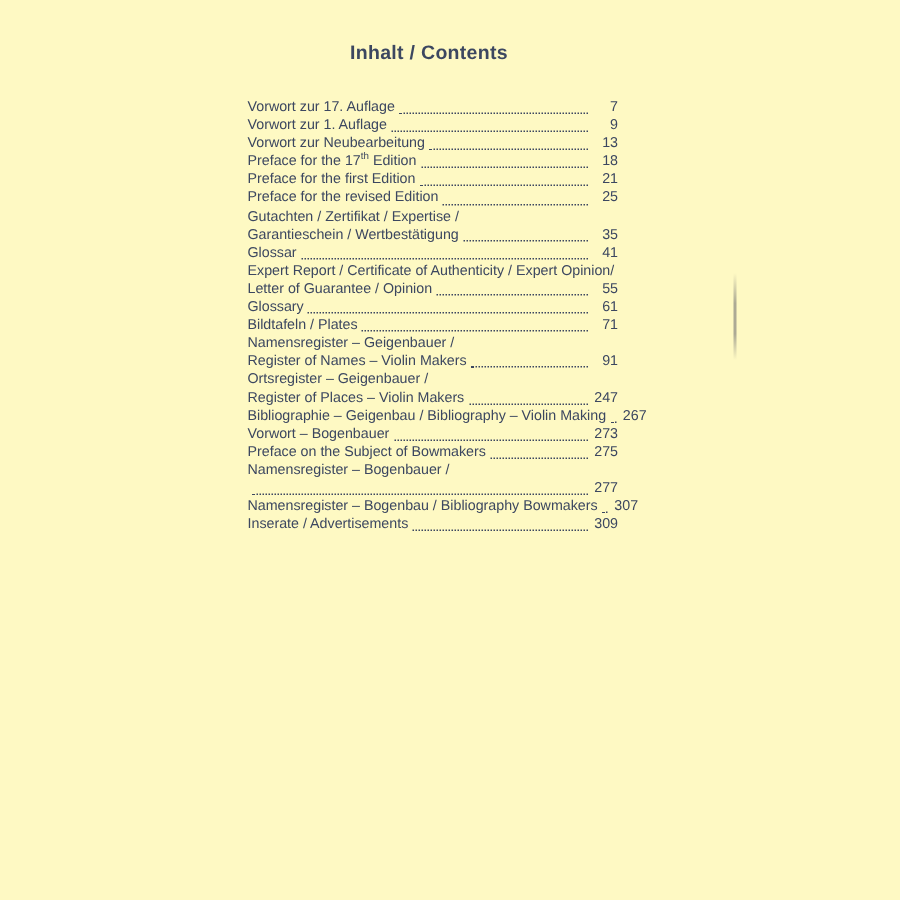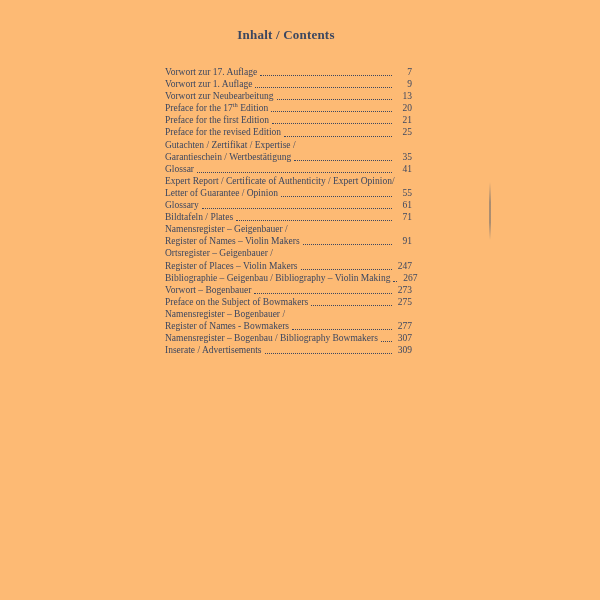--- a/index.html
+++ b/index.html
@@ -5,22 +5,21 @@
   html,body{margin:0;padding:0;}
   body{
     width:600px;height:600px;
     background:#ffffff;
     font-family:"Liberation Sans", sans-serif;
     position:relative;
     overflow:hidden;
   }
   .book-page{
     position:absolute; inset:0;
-    background:#fdba74;
-    font-family:Liberation Serif, serif;
+    background:#fef9c3;
   }
   .title{
     position:absolute;
     top:27px; left:160px; width:252px;
     text-align:center;
     font-weight:bold;
     font-size:13px;
     letter-spacing:.2px;
     color:var(--ink,#2e3850);
   }
@@ -76,21 +75,21 @@
         <span class="pagenum">9</span>
       </div>
       <div class="row">
         <span class="label">Vorwort zur Neubearbeitung</span>
         <span class="leader"></span>
         <span class="pagenum">13</span>
       </div>
       <div class="row">
         <span class="label">Preface for the 17<sup>th</sup> Edition</span>
         <span class="leader"></span>
-        <span class="pagenum">20</span>
+        <span class="pagenum">18</span>
       </div>
       <div class="row">
         <span class="label">Preface for the first Edition</span>
         <span class="leader"></span>
         <span class="pagenum">21</span>
       </div>
       <div class="row">
         <span class="label">Preface for the revised Edition</span>
         <span class="leader"></span>
         <span class="pagenum">25</span>
@@ -154,21 +153,20 @@
       </div>
       <div class="row">
         <span class="label">Preface on the Subject of Bowmakers</span>
         <span class="leader"></span>
         <span class="pagenum">275</span>
       </div>
       <div class="row">
         <span class="label">Namensregister – Bogenbauer /</span>
       </div>
       <div class="row">
-        <span class="label">Register of Names - Bowmakers</span>
         <span class="leader"></span>
         <span class="pagenum">277</span>
       </div>
       <div class="row">
         <span class="label">Namensregister – Bogenbau / Bibliography Bowmakers</span>
         <span class="leader"></span>
         <span class="pagenum">307</span>
       </div>
       <div class="row">
         <span class="label">Inserate / Advertisements</span>

